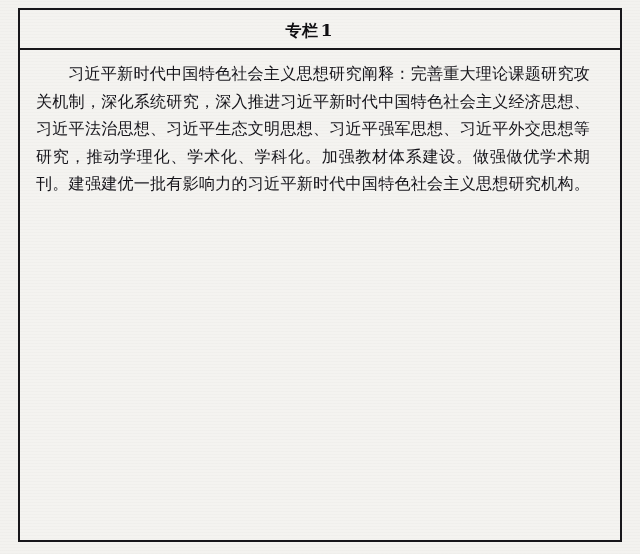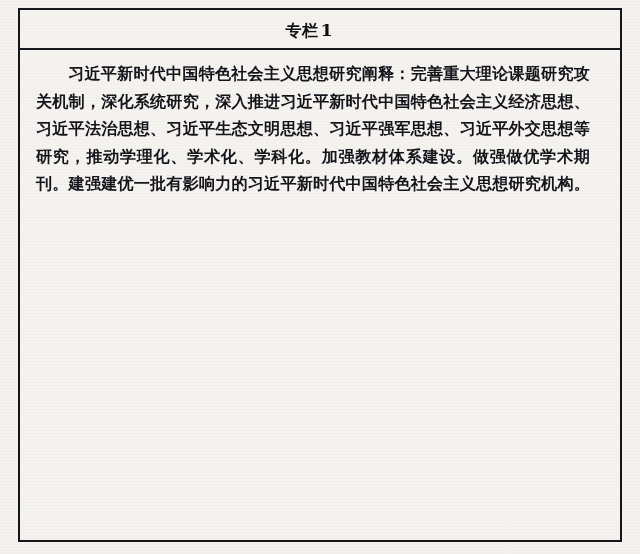--- a/index.html
+++ b/index.html
@@ -60,21 +60,20 @@
   }
   .para {
     margin: 0 14px 3px 0;
     text-indent: 2em;
     font-size: 16.1px;
     line-height: 27.5px;
     text-align: justify;
     text-justify: inter-character;
     color: #15141a;
     letter-spacing: 0.2px;
-    font-weight: bold;
   }
   .para.tight {
     margin-bottom: 2px;
   }
   .noise {
     position: absolute;
     inset: 0;
     pointer-events: none;
     opacity: 0.05;
     background:

